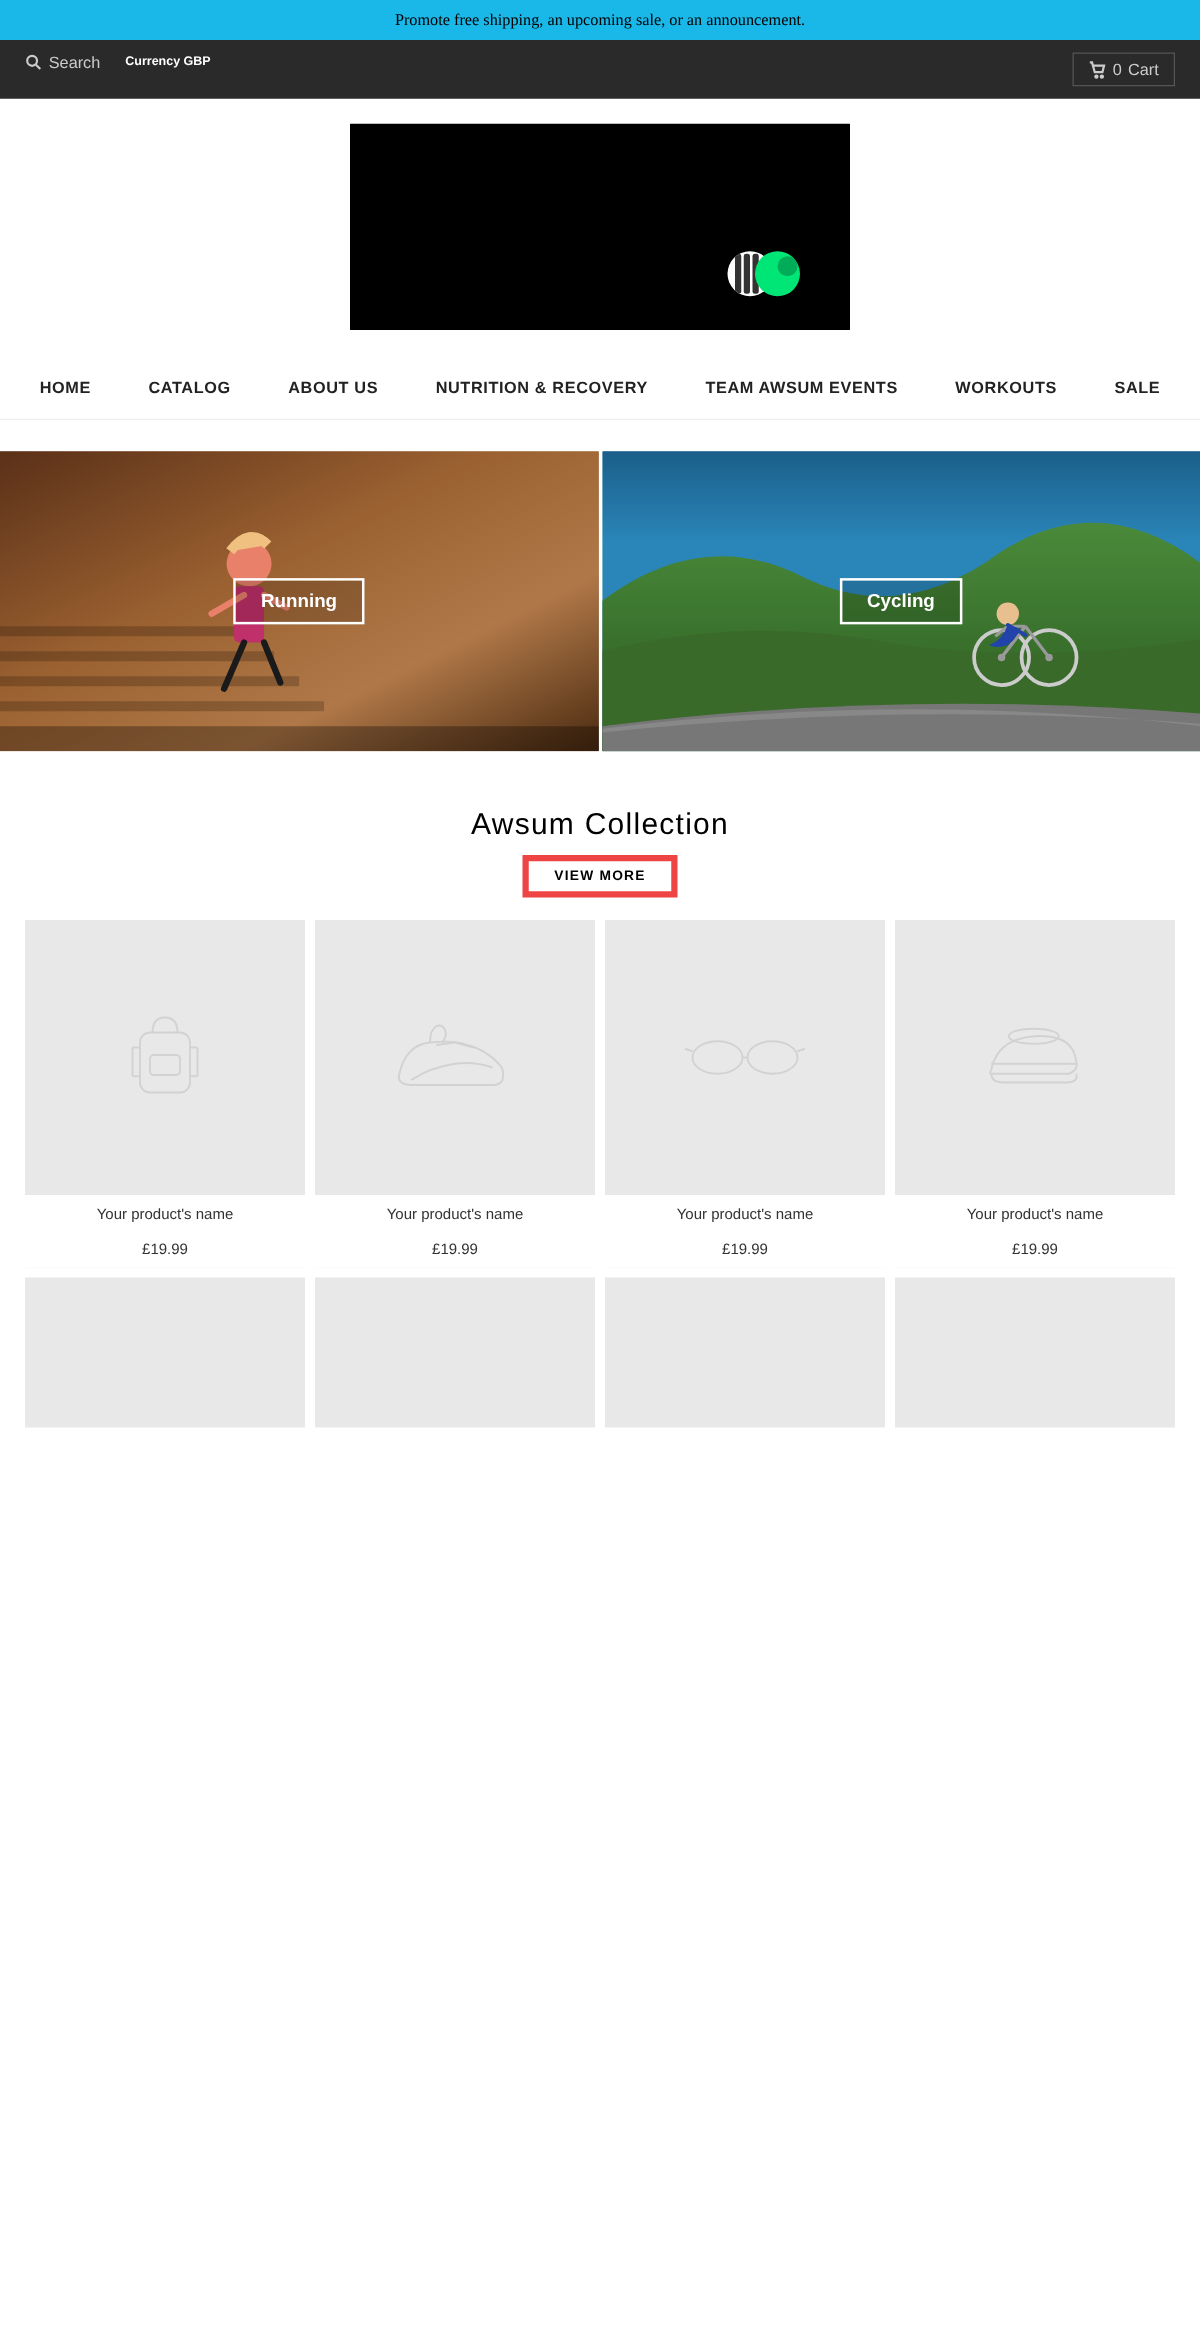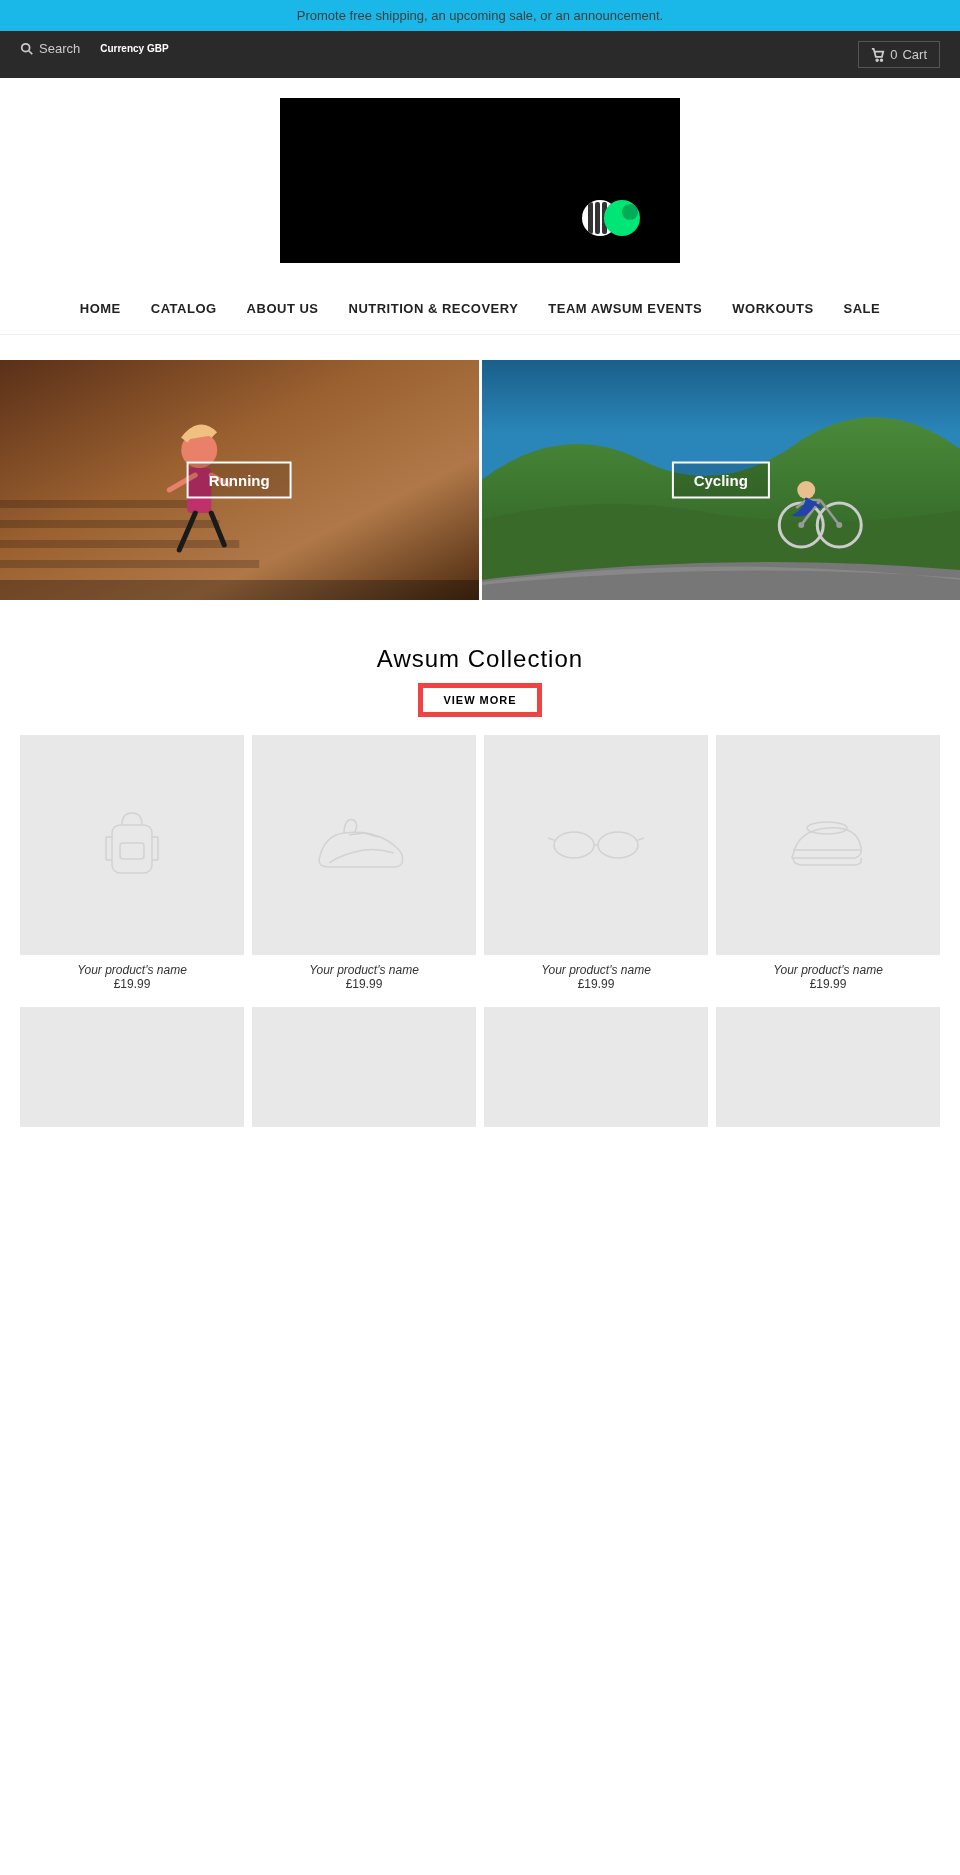--- a/index.html
+++ b/index.html
@@ -1,24 +1,25 @@
 <!DOCTYPE html>
 <html><head>
   <meta charset="utf-8">
   <style>
     * { margin: 0; padding: 0; box-sizing: border-box; }
     body { font-family: Arial, sans-serif; background: #fff; width: 960px; }
 
     
     .announcement-bar {
       background: #1ab8e8;
-      color: #404040;
+      color: #000000;
       text-align: center;
       padding: 8px 20px;
       font-size: 13px;
+      font-family: Liberation Serif, serif;
     }
 
     
     .top-nav {
       background: #2a2a2a;
       display: flex;
       align-items: flex-start;
       justify-content: space-between;
       padding: 10px 20px;
     }
@@ -82,21 +83,21 @@
       bottom: 25px;
       display: flex;
       align-items: center;
     }
 
     
     .main-nav {
       display: flex;
       justify-content: center;
       align-items: center;
-      gap: 30px;
+      gap: 46px;
       padding: 18px 20px;
       border-bottom: 1px solid #eee;
     }
     .main-nav a {
       text-decoration: none;
       color: #222;
       font-size: 13px;
       font-weight: 600;
       letter-spacing: 0.5px;
       text-transform: uppercase;
@@ -175,22 +176,21 @@
       opacity: 0.35;
       color: #888;
     }
     .product-info {
       padding: 8px 5px;
       background: #fff;
     }
     .product-name {
       font-size: 12px;
       color: #333;
-      margin-bottom: 0;
-      font-style: italic;
+      margin-bottom: 14px;
     }
     .product-price {
       font-size: 12px;
       color: #333;
     }
 
     
     svg { overflow: visible; }
 
     .search-icon-svg {

